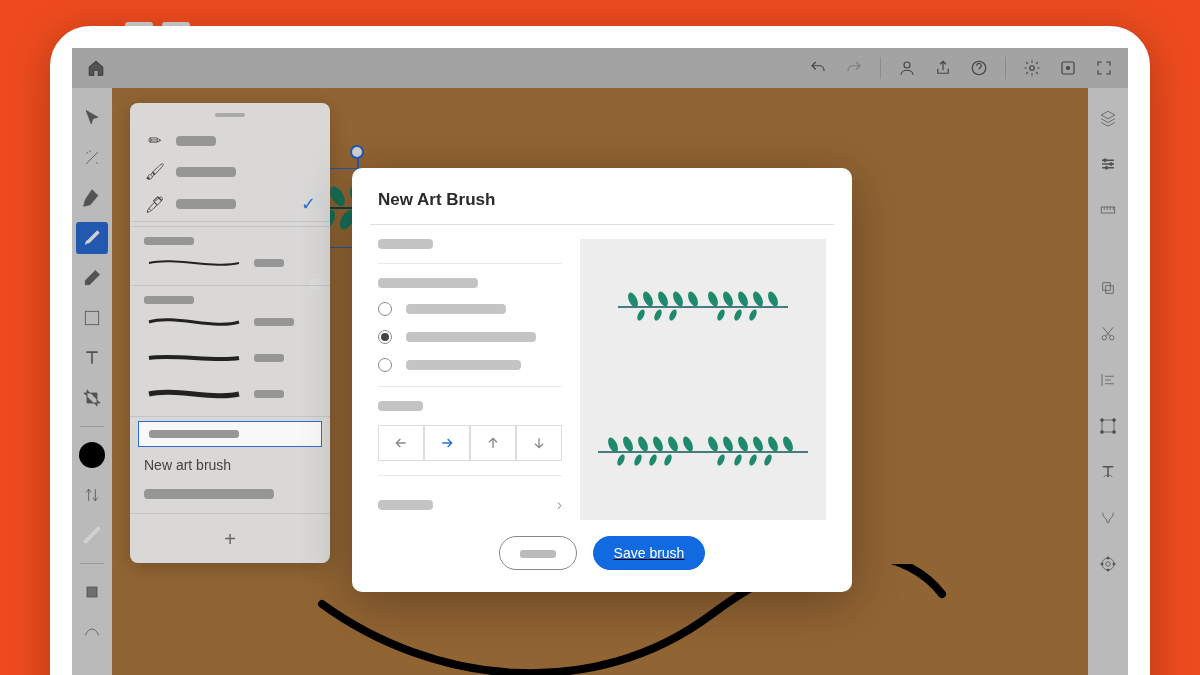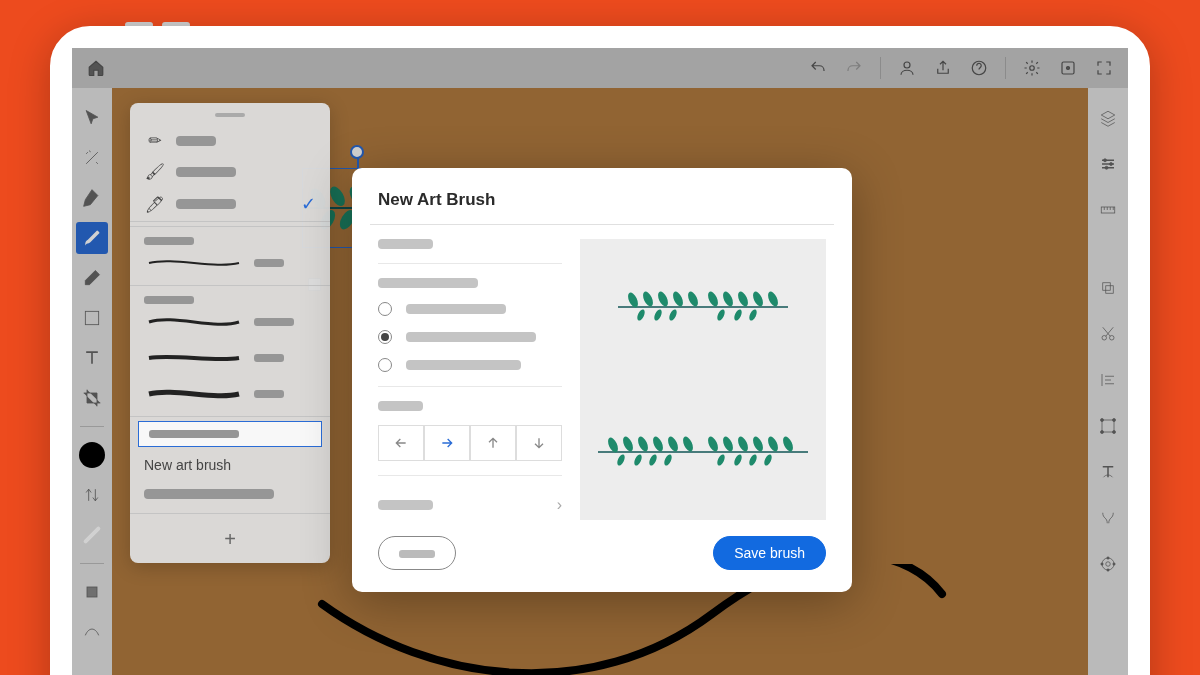--- a/index.html
+++ b/index.html
@@ -215,21 +215,21 @@
     display:flex; align-items:center; justify-content:center;
     cursor:pointer;
   }
   .dir-btn.active { color:#2a6cd6; }
   .dir-btn svg { width:16px; height:16px; stroke:#888; fill:none; stroke-width:2; }
   .dir-btn.active svg { stroke:#2a6cd6; }
 
   .expand-row { display:flex; align-items:center; justify-content:space-between; padding:6px 0; cursor:pointer; }
   .expand-row .chev { color:#aaa; }
 
-  .modal-actions { display:flex; justify-content:space-between; gap:16px; margin-top:16px; }
+  .modal-actions { display:flex; justify-content:center; gap:16px; margin-top:16px;text-decoration:underline; }
   .btn {
     padding: 8px 20px; border-radius:20px; font-size:14px; cursor:pointer;
     border:1.5px solid #888; background:#fff; color:#666;
   }
   .btn.primary { background:#126ae0; border-color:#126ae0; color:#fff; font-weight:500; }
 
 </style>
 </head>
 <body>
 

